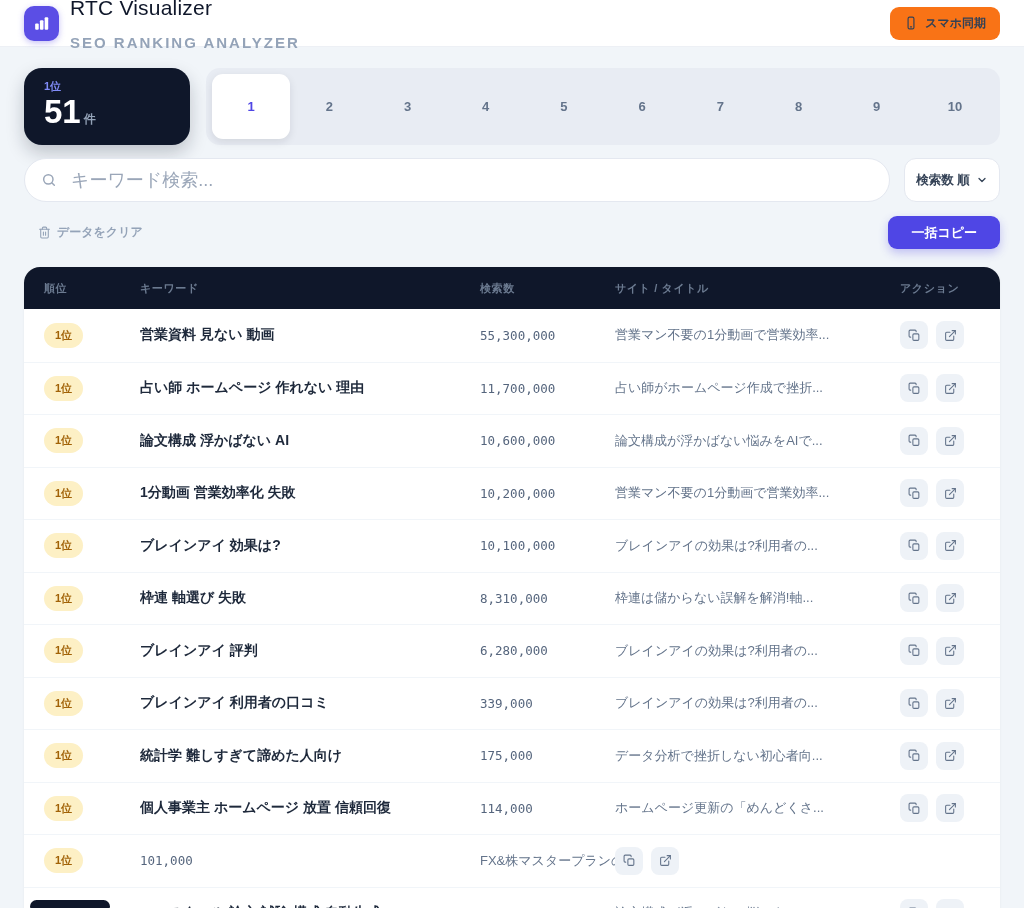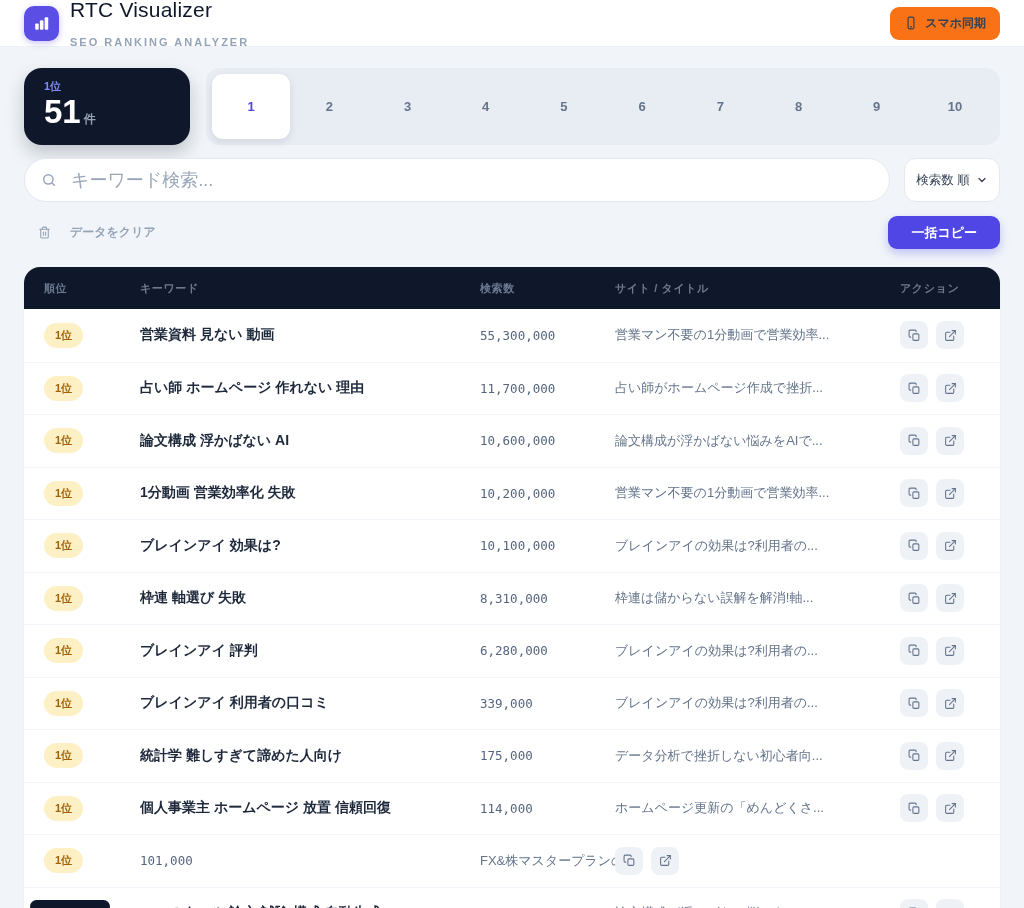--- a/index.html
+++ b/index.html
@@ -13,21 +13,21 @@
     height:47px; background:#fff; border-bottom:1px solid #edf0f5;
     display:flex; align-items:center; justify-content:space-between; padding:0 24px;
   }
   .brand { display:flex; align-items:center; gap:11px; }
   .logo {
     width:35px; height:35px; border-radius:10px; background:#5b4ee5;
     display:flex; align-items:center; justify-content:center;
     box-shadow:0 2px 6px rgba(91,78,229,.35);
   }
   .brand-text .title { font-size:21px; font-weight:400; color:#0f172a; letter-spacing:.2px; }
-  .brand-text .subtitle { font-size:11px; font-weight:700; color:#94a3b8; letter-spacing:2px; margin-top:14px; }
+  .brand-text .subtitle { font-size:15px; font-weight:700; color:#94a3b8; letter-spacing:2px; margin-top:14px; }
   .sync-btn {
     display:flex; align-items:center; gap:7px; background:#f97316; border:none; cursor:pointer;
     padding:8px 14px; border-radius:9px; font-size:12px; font-weight:700; color:#334155;
     font-family:inherit;
   }
   
   .main { padding:21px 24px 0; }
   .rank-row { display:flex; gap:16px; align-items:stretch; }
   .rank-card {
     width:166px; min-width:166px; height:77px; background:#0f172a; border-radius:18px;
@@ -50,26 +50,26 @@
   .search-box { flex:1; position:relative; }
   .search-box input {
     width:100%; height:44px; border-radius:22px; border:1px solid #e4e8f0; background:#fff;
     padding:0 18px 0 46px; font-size:18px; color:#334155; outline:none; font-family:inherit;
   }
   .search-box input::placeholder { color:#9aa6b8; }
   .search-icon { position:absolute; left:17px; top:14px; color:#9aa6b8; }
   .sort-select {
     width:96px; height:44px; background:#fff; border:1px solid #e4e8f0; border-radius:12px;
     display:flex; align-items:center; justify-content:center; gap:6px;
-    font-size:12.5px; font-weight:400; color:#334155; cursor:pointer;
+    font-size:12.5px; font-weight:700; color:#334155; cursor:pointer;
   }
   
   .toolbar { display:flex; align-items:center; justify-content:space-between; margin-top:14px; }
   .clear-btn {
-    display:flex; align-items:center; gap:19px; background:none; border:none; cursor:pointer;
+    display:flex; align-items:center; gap:6px; background:none; border:none; cursor:pointer;
     font-size:12px; font-weight:700; color:#94a3b8; font-family:inherit; padding:6px 8px 6px 14px;
   }
   .copy-all-btn {
     background:#4f46e5; color:#fff; border:none; cursor:pointer; height:33px; padding:0 23px;
     border-radius:9px; font-size:13px; font-weight:700; font-family:inherit;
     box-shadow:0 4px 10px rgba(79,70,229,.30);
   }
   
   .table-card {
     margin-top:18px; background:#fff; border-radius:16px 16px 0 0; overflow:hidden;

